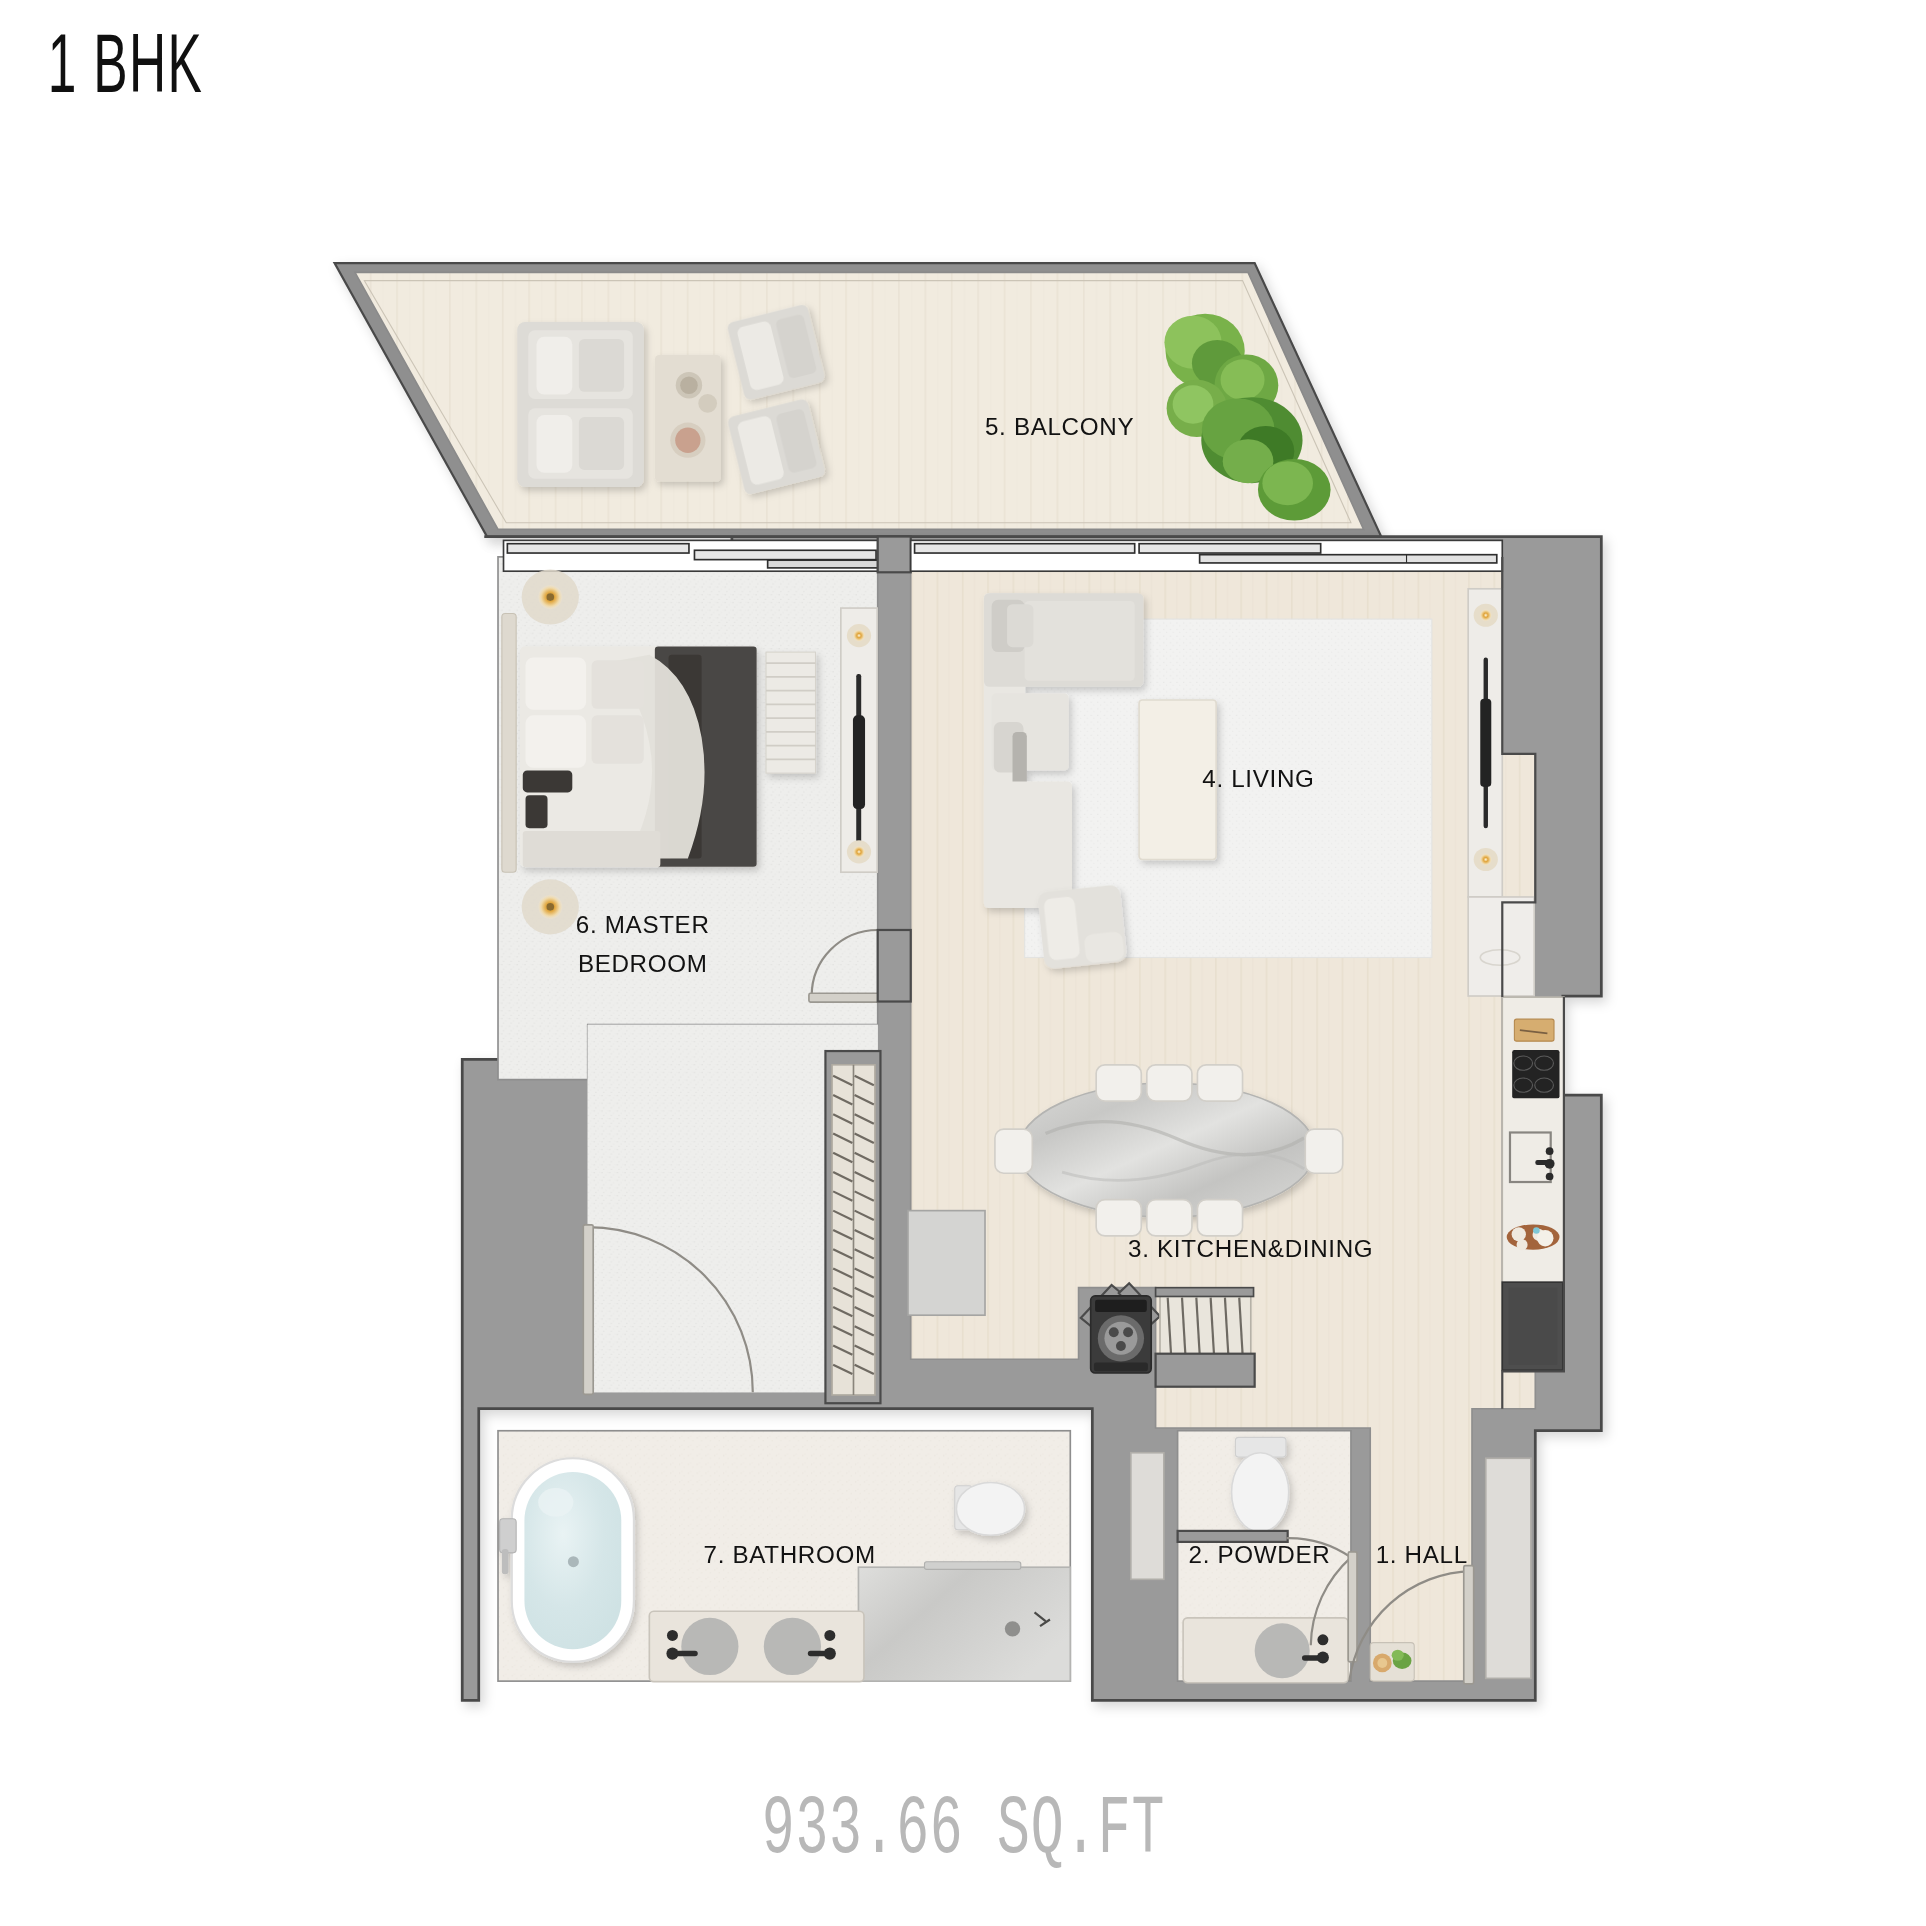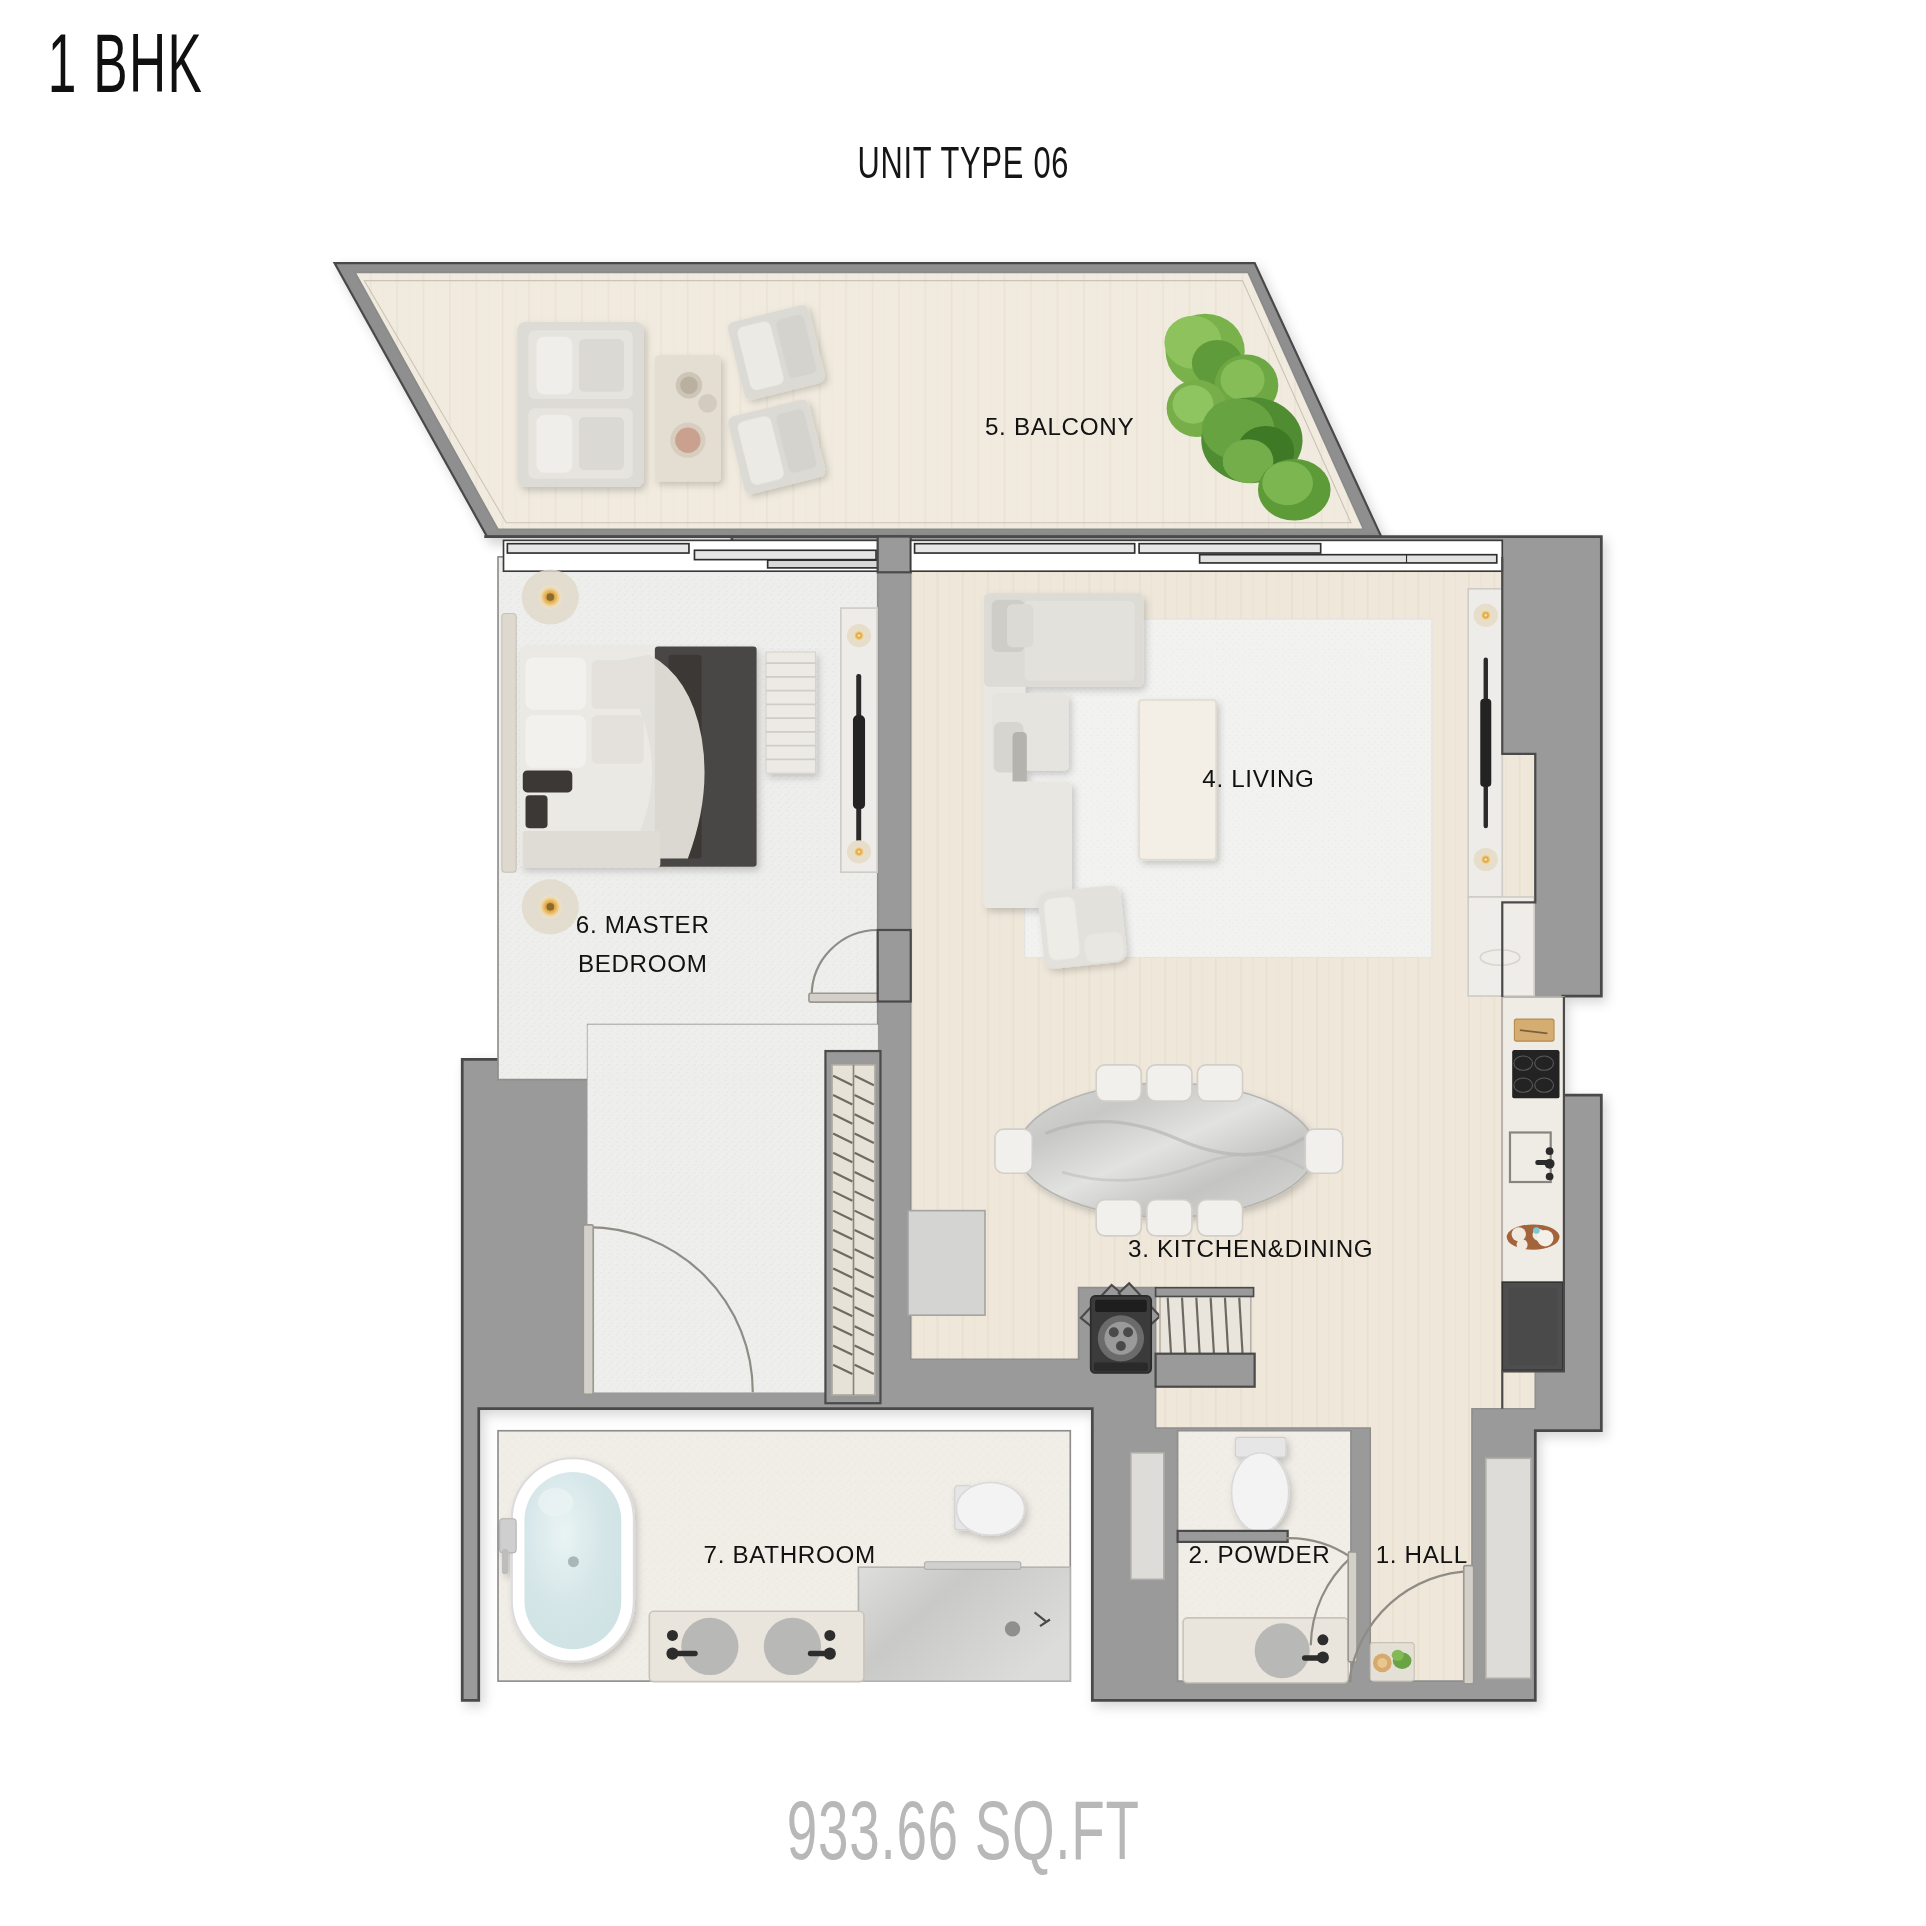--- a/index.html
+++ b/index.html
@@ -11,41 +11,38 @@
   
   .title-wrap{position:absolute;top:22px;left:0;width:1926px;text-align:left;}
   .title{font-size:83px;font-weight:300;letter-spacing:2.2px;color:#101010;
          line-height:1.0;font-family:"Liberation Sans",sans-serif;
          transform:scaleX(0.62);display:inline-block;}
   .subtitle{position:absolute;top:138px;left:0;width:1926px;text-align:center;}
   .subtitle span{font-size:44px;font-weight:300;letter-spacing:1.1px;color:#151515;
          display:inline-block;transform:scaleX(0.70);}
 
   
-  .area-wrap{position:absolute;top:1783px;left:0;width:1926px;text-align:center;}
+  .area-wrap{position:absolute;top:1783px;left:0;width:1926px;text-align:center;font-family:Liberation Mono, monospace;}
   .area-wrap span{font-size:83px;font-weight:300;letter-spacing:1.1px;color:#b8b8b8;
         display:inline-block;transform:scaleX(0.66);}
 
   
   #plan{position:absolute;left:0;top:0;width:1660px;height:1926px;}
   svg{display:block;}
 
   .rlabel{font-family:"Liberation Sans",sans-serif;font-size:44px;fill:#121212;
           letter-spacing:1.2px;font-weight:400;}
 </style>
 </head>
 <body>
 
 <div id="page">
 
   <div class="title-wrap">
     <span class="title">1 BHK</span>
-  </div>
-  <div class="subtitle">
-    <span>UNIT TYPE 06</span>
   </div>
 
   <div id="plan">
   <svg width="1926" height="1926" viewBox="0 0 3500 3500" xmlns="http://www.w3.org/2000/svg">
     <defs>
 
       <pattern id="wood" width="46" height="400" patternUnits="userSpaceOnUse">
         <rect width="46" height="400" fill="#ece2d3"></rect>
         <rect x="0" y="0" width="46" height="400" fill="#efe7da"></rect>
         <rect x="0" y="0" width="3" height="400" fill="#e5dccb" opacity="0.75"></rect>

